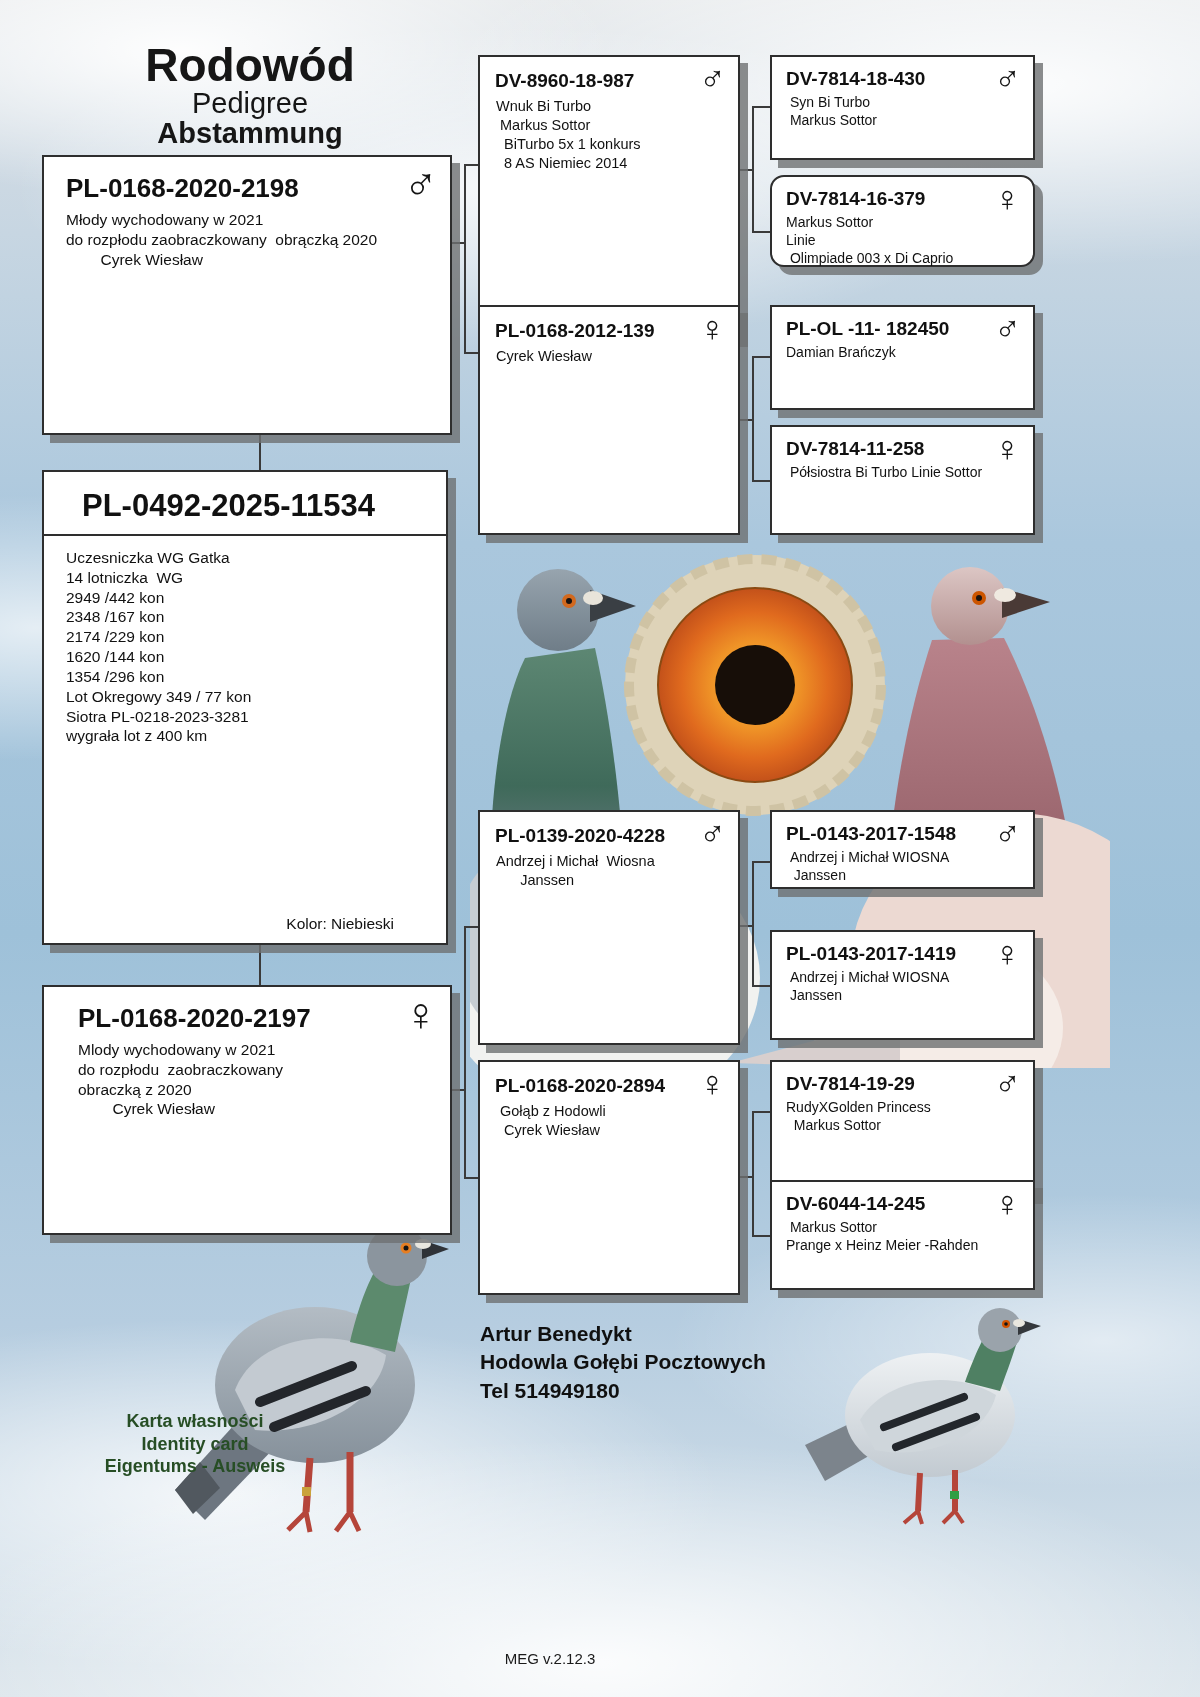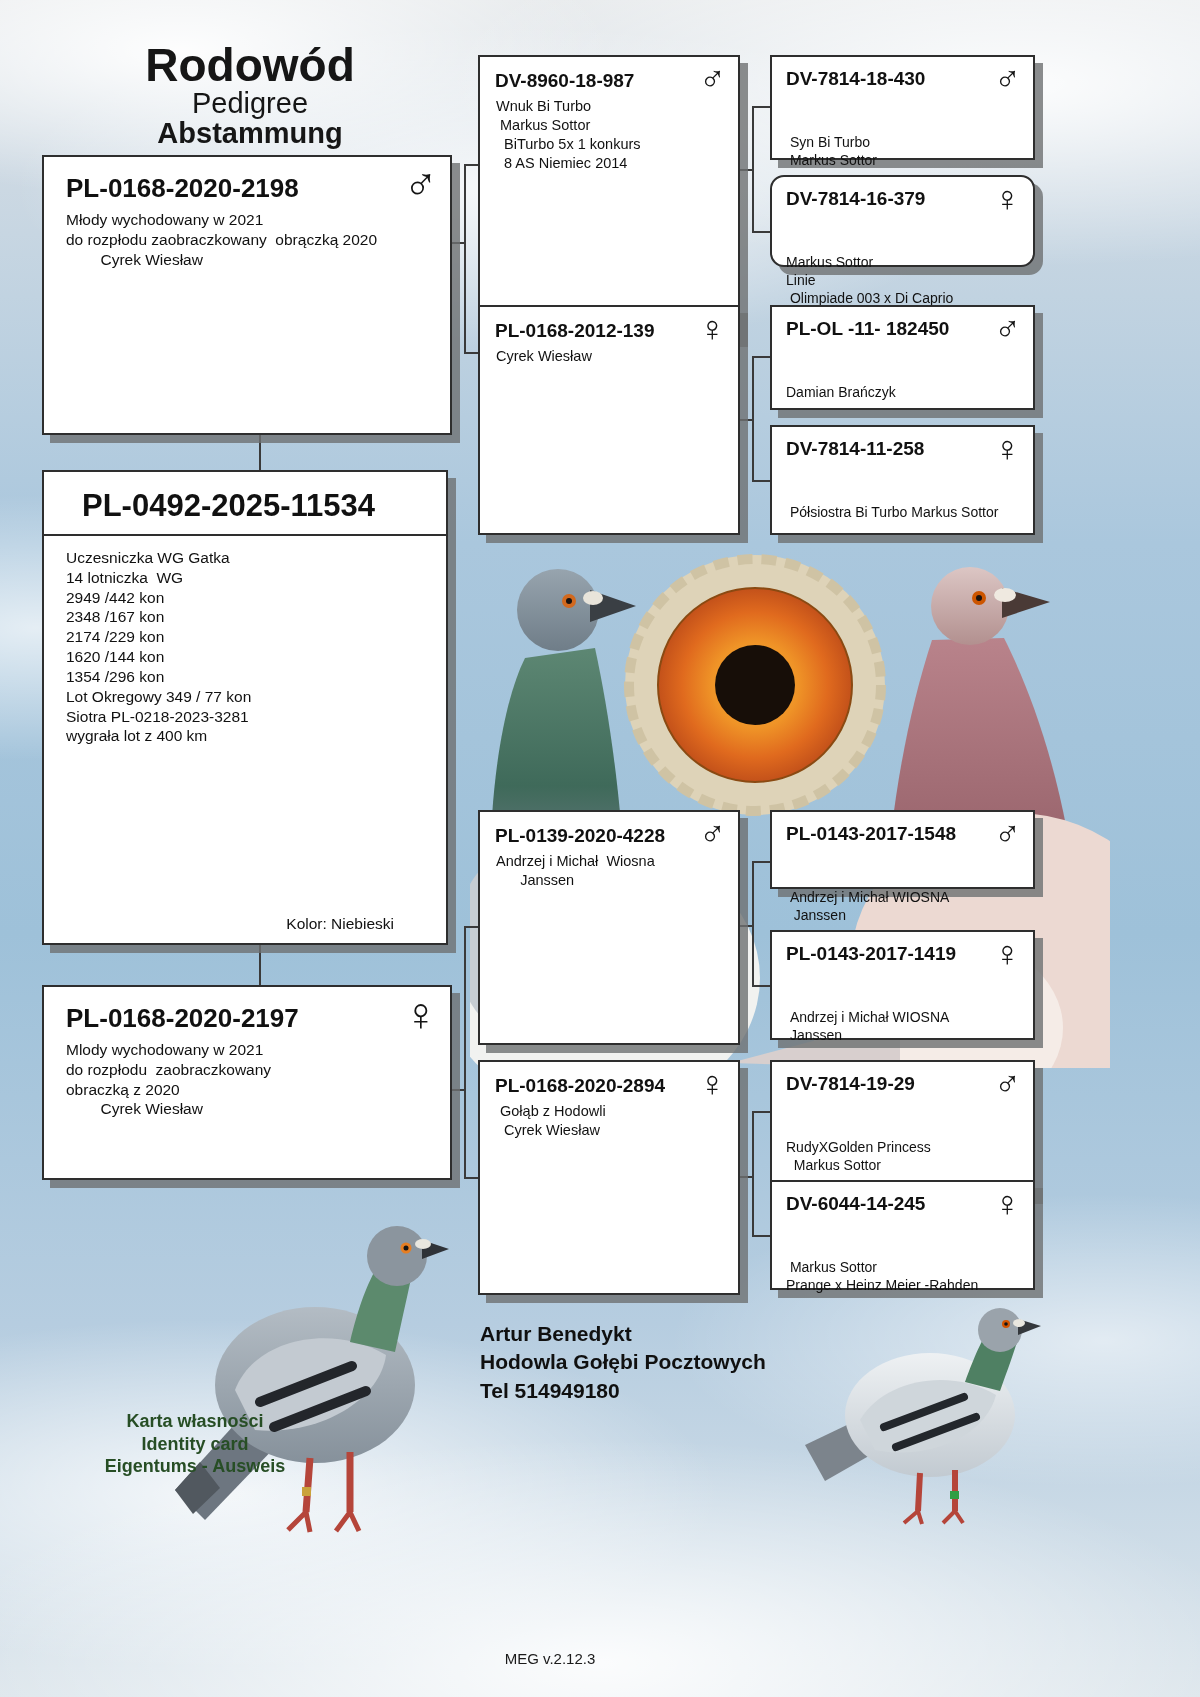--- a/index.html
+++ b/index.html
@@ -26,21 +26,21 @@
   .ring{font-weight:bold; white-space:pre;}
   .ring.sz-a{font-size:26px; padding:16px 14px 6px 22px;}
   .ring.sz-main{font-size:31px; padding:16px 14px 10px 26px;margin-left:12px;}
   .ring.sz-2{font-size:19px; padding:13px 12px 5px 15px;}
   .ring.sz-3{font-size:19px; padding:11px 12px 3px 14px;}
   .sex{position:absolute; top:4px; right:12px; line-height:1; color:#141414;}
   .sex.big{font-size:46px;}
   .sex.small{font-size:36px;}
   .lines{padding-left:22px; padding-right:8px;}
   .lines.pad2{padding-left:16px;}
-  .lines.pad3{padding-left:14px;margin-top:40px;}
+  .lines.pad3{padding-left:14px;}
   .box-line{white-space:pre-wrap; font-size:15.5px; line-height:1.28;}
   .box-line.f2{font-size:14.5px; line-height:1.3;}
   .box-line.f3{font-size:14px; line-height:1.3;}
   .subject-sep{border-top:2px solid #2e2e2e; margin:0 0 12px 0;}
   .color-note{position:absolute; bottom:10px; right:52px; font-size:15.5px;}
 
   .conn{position:absolute; background:#3a3a3a; z-index:2;}
 
   .breeder{position:absolute; left:480px; top:1320px; z-index:4; font-weight:bold; font-size:21px; line-height:1.35; color:#101010;}
   .identity{position:absolute; left:60px; top:1410px; width:270px; text-align:center; z-index:4;
@@ -166,21 +166,21 @@
       <div class="box-line">2174 /229 kon</div>
       <div class="box-line">1620 /144 kon</div>
       <div class="box-line">1354 /296 kon</div>
       <div class="box-line">Lot Okregowy 349 / 77 kon</div>
       <div class="box-line">Siotra PL-0218-2023-3281</div>
       <div class="box-line">wygrała lot z 400 km</div>
     </div>
     <div class="color-note">Kolor: Niebieski</div>
   </div>
 
-  <div class="box" style="left:42px;top:985px;width:410px;height:195px;">
+  <div class="box" style="left:42px;top:985px;width:410px;height:250px;padding-left:12px;">
     <div class="ring sz-a">PL-0168-2020-2197</div>
     <div class="sex big">♀</div>
     <div class="lines">
       <div class="box-line">Mlody wychodowany w 2021</div>
       <div class="box-line">do rozpłodu  zaobraczkowany</div>
       <div class="box-line">obraczką z 2020</div>
       <div class="box-line">        Cyrek Wiesław</div>
     </div>
   </div>
 
@@ -245,21 +245,21 @@
     <div class="sex small">♂</div>
     <div class="lines pad3">
       <div class="box-line f3">Damian Brańczyk</div>
     </div>
   </div>
 
   <div class="box" style="left:770px;top:425px;width:265px;height:110px;">
     <div class="ring sz-3">DV-7814-11-258</div>
     <div class="sex small">♀</div>
     <div class="lines pad3">
-      <div class="box-line f3"> Półsiostra Bi Turbo Markus Sottor</div>
+      <div class="box-line f3"> Półsiostra Bi Turbo Linie Sottor</div>
     </div>
   </div>
 
   <div class="box" style="left:770px;top:810px;width:265px;height:79px;">
     <div class="ring sz-3">PL-0143-2017-1548</div>
     <div class="sex small">♂</div>
     <div class="lines pad3">
       <div class="box-line f3"> Andrzej i Michał WIOSNA</div>
       <div class="box-line f3">  Janssen</div>
     </div>

